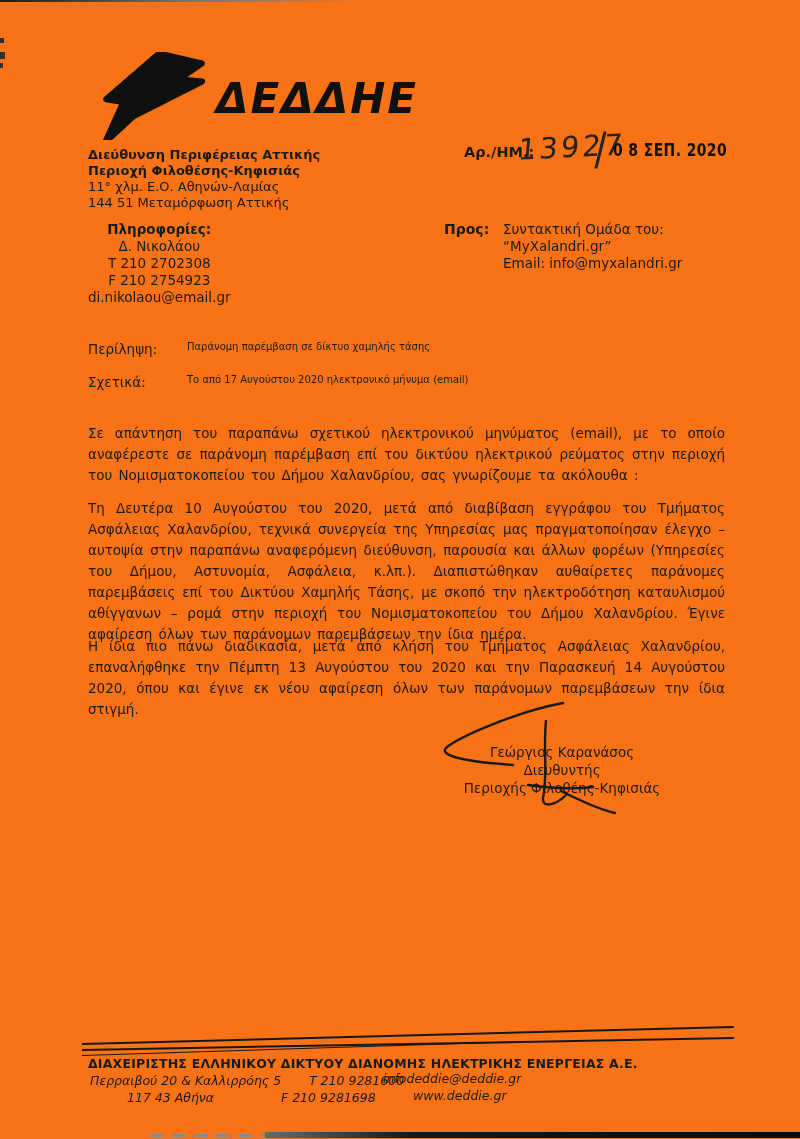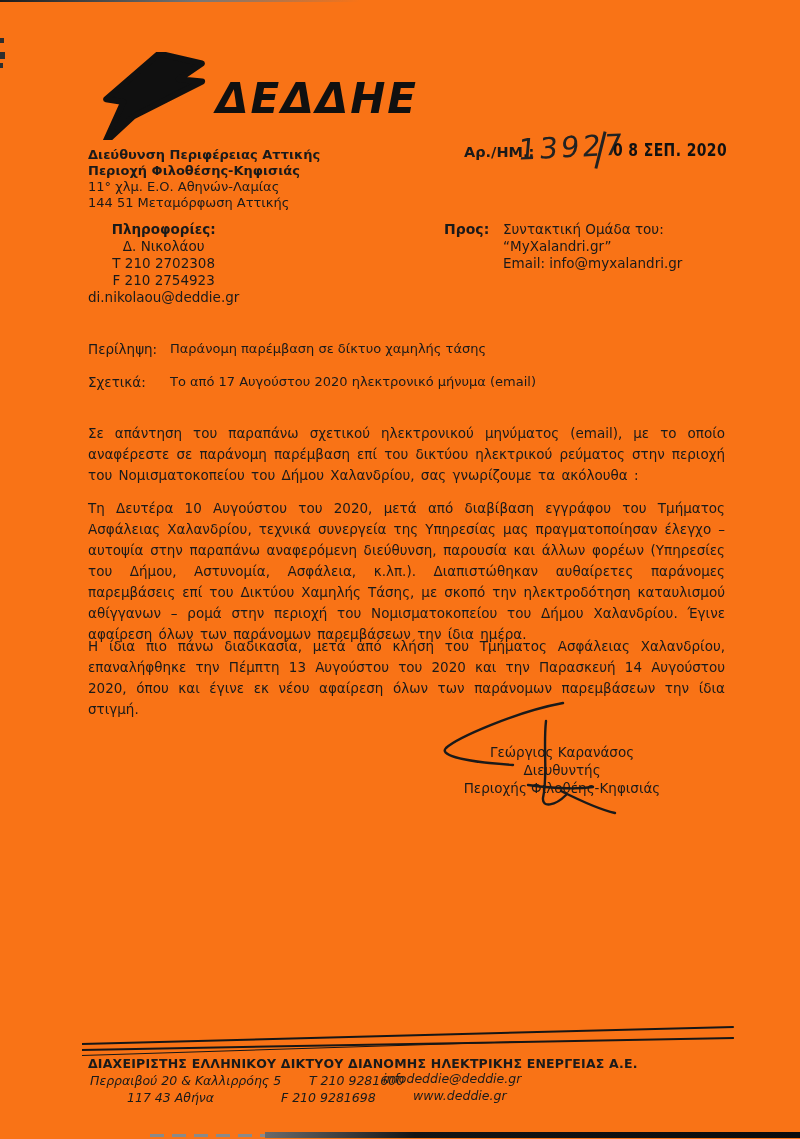--- a/index.html
+++ b/index.html
@@ -39,21 +39,21 @@
     white-space:nowrap; color:#111; }
 
   .contact { left:88px; top:221px; font-size:13.5px; line-height:17px;text-align:center; }
   .contact .b { font-weight:bold; }
 
   .recipient-label { left:444px; top:221px; font-size:14px; font-weight:bold; }
   .recipient { left:503px; top:221px; font-size:13.5px; line-height:17px; }
 
   
   .row-label { left:88px; font-size:13.5px; }
-  .row-text  { left:170px; font-size:13px; }
+  .row-text  { left:187px; font-size:10px; }
   .subject-y { top:341px; }
   .reference-y { top:374px; }
 
   
   .para { left:88px; width:637px; font-size:13.5px; line-height:21px;
     text-align:justify; word-spacing:2px; }
   .p1 { top:423px; }
   .p2 { top:498px; }
   .p3 { top:636px; }
 
@@ -103,21 +103,21 @@
   <div class="abs proto-label">Αρ./ΗΜ.:</div>
   <div class="abs proto-number">13927</div>
   <div class="abs proto-slash"></div>
   <div class="abs proto-stamp">0 8 ΣΕΠ. 2020</div>
 
   <div class="abs contact">
     <div class="b">Πληροφορίες:</div>
     <div>Δ. Νικολάου</div>
     <div>Τ 210 2702308</div>
     <div>F 210 2754923</div>
-    <div>di.nikolaou@deddie.gr</div>
+    <div>di.nikolaou@email.gr</div>
   </div>
 
   <div class="abs recipient-label">Προς:</div>
   <div class="abs recipient">
     <div>Συντακτική Ομάδα του:</div>
     <div>“MyXalandri.gr”</div>
     <div>Email: info@myxalandri.gr</div>
   </div>
 
   <div class="abs row-label subject-y">Περίληψη:</div>

